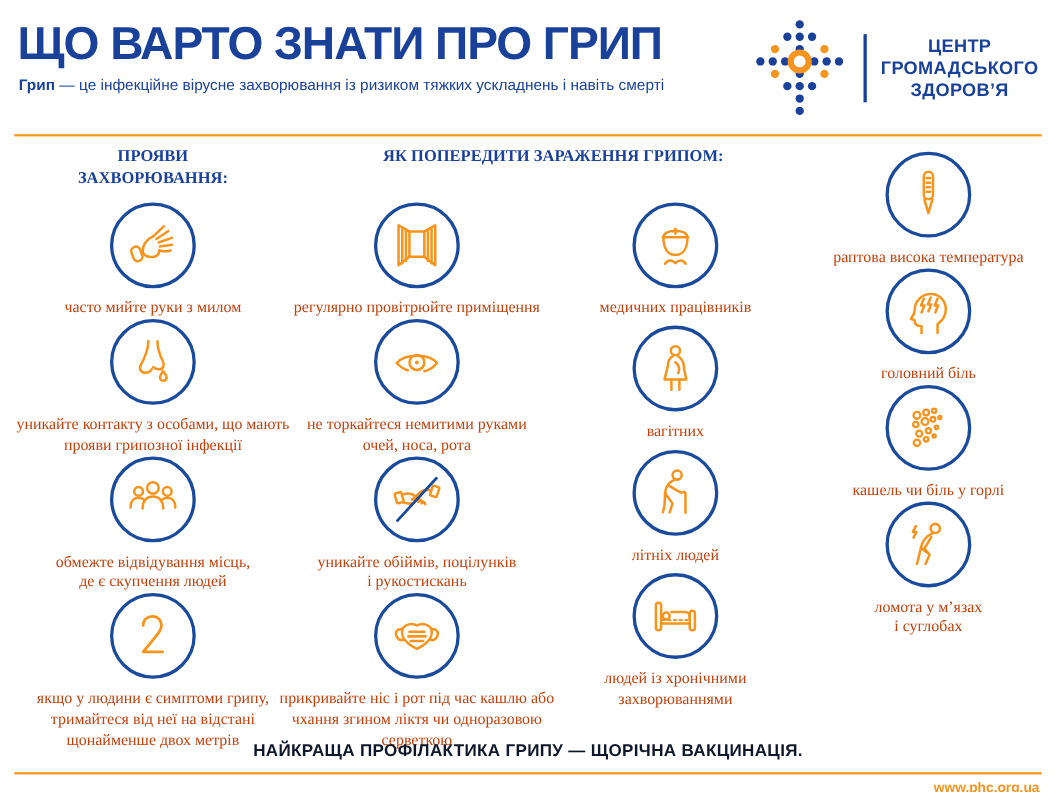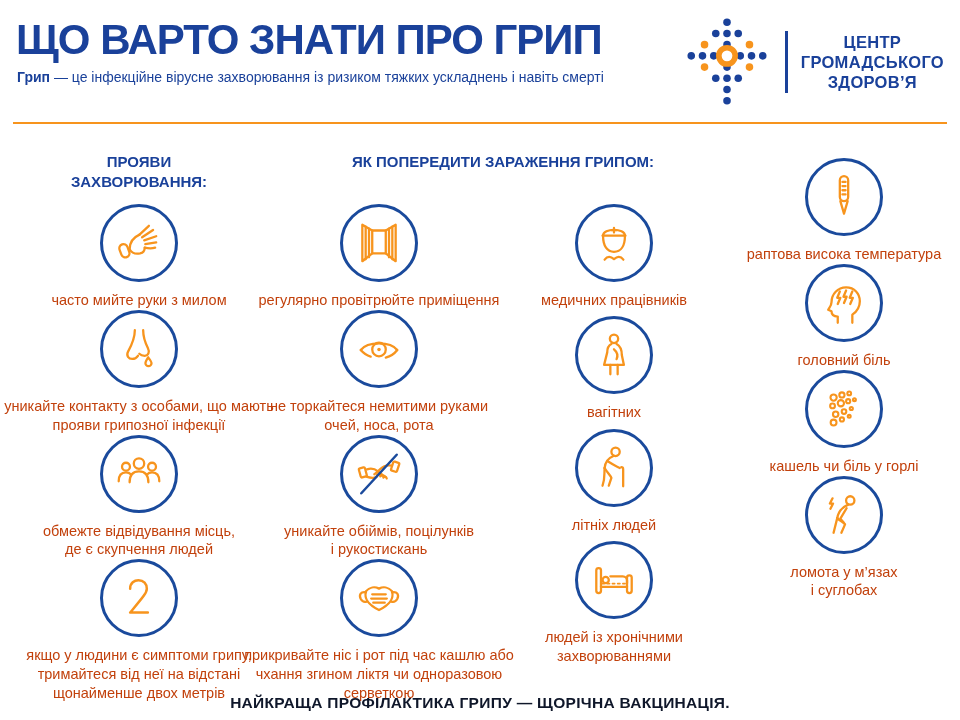--- a/index.html
+++ b/index.html
@@ -21,21 +21,22 @@
 
   .rule{border:none;border-top:2.5px solid #F7941D;margin:12px 13px 0 13px;}
   .rule-bottom{margin-top:10px;}
 
   
   .content{
     display:grid;
     grid-template-columns:258px 222px 248px 212px;
     grid-template-rows:46px 470px;
     padding:0 10px;
-    margin-top:26px;
+    margin-top:6px;
+    font-family:Liberation Serif, serif;
   }
   .sec-heading{
     font-weight:700;font-size:15px;color:#1a419a;text-align:center;
     white-space:pre-line;line-height:1.35;align-self:start;padding-top:2px;
   }
   .span2{grid-column:2 / span 2;}
   .col{
     display:flex;flex-direction:column;justify-content:space-between;align-items:center;
     padding-top:8px;
   }

